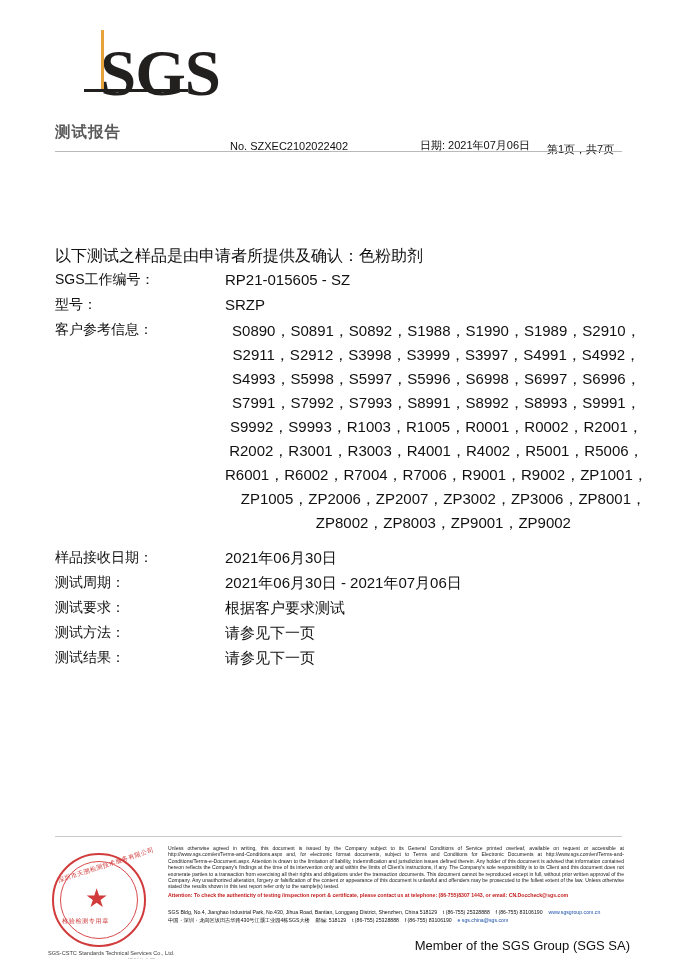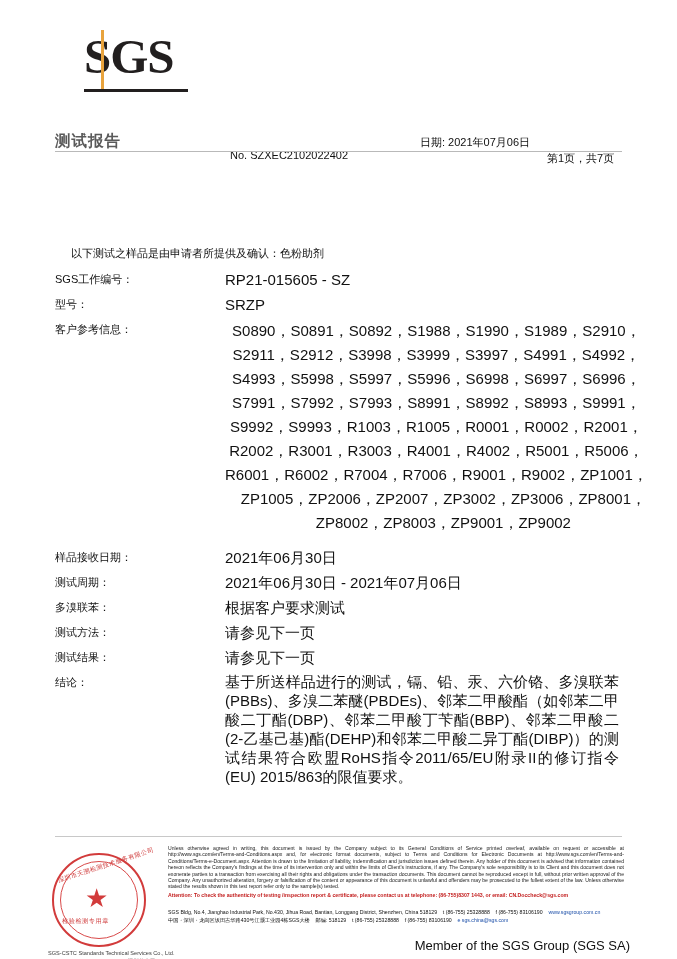--- a/index.html
+++ b/index.html
@@ -26,25 +26,25 @@
   .logo-block {
     position: absolute;
     left: 84px;
     top: 30px;
     width: 110px;
     height: 62px;
   }
   .logo-text {
     font-family: "Liberation Serif", serif;
     font-weight: bold;
-    font-size: 49px;
+    font-size: 65px;
     letter-spacing: -1px;
     color: #221f1f;
     line-height: 54px;
-    margin: 0;
+    margin: 16px;
   }
   .logo-bar {
     position: absolute;
     left: 101px;
     top: 30px;
     width: 3px;
     height: 60px;
     background: #e8a33d;
   }
   .logo-underline {
@@ -56,42 +56,41 @@
     background: #221f1f;
   }
 
   
   .title-row {
     position: absolute;
     left: 55px;
     top: 122px;
     width: 570px;
     height: 24px;
-    margin-top: 9px;
   }
   .doc-title {
     position: absolute;
     left: 0;
     top: 0;
     font-size: 15.5px;
     font-weight: bold;
     color: #5a5a5a;
     letter-spacing: 1px;
   }
   .doc-no {
     position: absolute;
     left: 175px;
     top: 18px;
     font-size: 11px;
     color: #111;
   }
   .doc-date {
     position: absolute;
     left: 365px;
-    top: 4px;
+    top: 16px;
     font-size: 11px;
     color: #111;
   }
   .doc-page {
     position: absolute;
     left: 492px;
     top: 20px;
     font-size: 11px;
     color: #111;
   }
@@ -113,41 +112,40 @@
     font-size: 11.5px;
     line-height: 23px;
     color: #111;
   }
 
   
   .intro {
     position: absolute;
     left: 55px;
     top: 246px;
-    font-size: 11px;
-    color: #111;
-    margin-left: 16px;
+    font-size: 16px;
+    color: #111;
   }
 
   
   .fields {
     position: absolute;
     left: 55px;
     top: 269px;
     width: 570px;
   }
   .field-row {
     display: flex;
     align-items: flex-start;
     margin-bottom: 0;
   }
   .field-label {
     width: 170px;
     flex: 0 0 170px;
-    font-size: 11px;
+    font-size: 14px;
     color: #111;
     line-height: 21px;
     padding-bottom: 4px;
   }
   .field-value {
     flex: 1;
     font-size: 15px;
     color: #111;
     line-height: 21px;
     padding-bottom: 4px;
@@ -331,38 +329,34 @@
       <div class="field-label">样品接收日期：</div>
       <div class="field-value">2021年06月30日</div>
     </div>
 
     <div class="field-row">
       <div class="field-label">测试周期：</div>
       <div class="field-value">2021年06月30日 - 2021年07月06日</div>
     </div>
 
     <div class="field-row">
-      <div class="field-label">多溴联苯：</div>
+      <div class="field-label">测试要求：</div>
       <div class="field-value">根据客户要求测试</div>
     </div>
 
     <div class="field-row">
       <div class="field-label">测试方法：</div>
       <div class="field-value">请参见下一页</div>
     </div>
 
     <div class="field-row">
       <div class="field-label">测试结果：</div>
       <div class="field-value">请参见下一页</div>
     </div>
 
-    <div class="field-row">
-      <div class="field-label">结论：</div>
-      <div class="field-value conclusion-text">基于所送样品进行的测试，镉、铅、汞、六价铬、多溴联苯(PBBs)、多溴二苯醚(PBDEs)、邻苯二甲酸酯（如邻苯二甲酸二丁酯(DBP)、邻苯二甲酸丁苄酯(BBP)、邻苯二甲酸二(2-乙基己基)酯(DEHP)和邻苯二甲酸二异丁酯(DIBP)）的测试结果符合欧盟RoHS指令2011/65/EU附录II的修订指令(EU) 2015/863的限值要求。</div>
-    </div>
 
   </div>
 
   <div class="footer-rule"></div>
 
   <div class="stamp">
     <div class="stamp-circle"></div>
     <div class="stamp-inner"></div>
     <div class="stamp-star">★</div>
     <div class="stamp-top-text">

